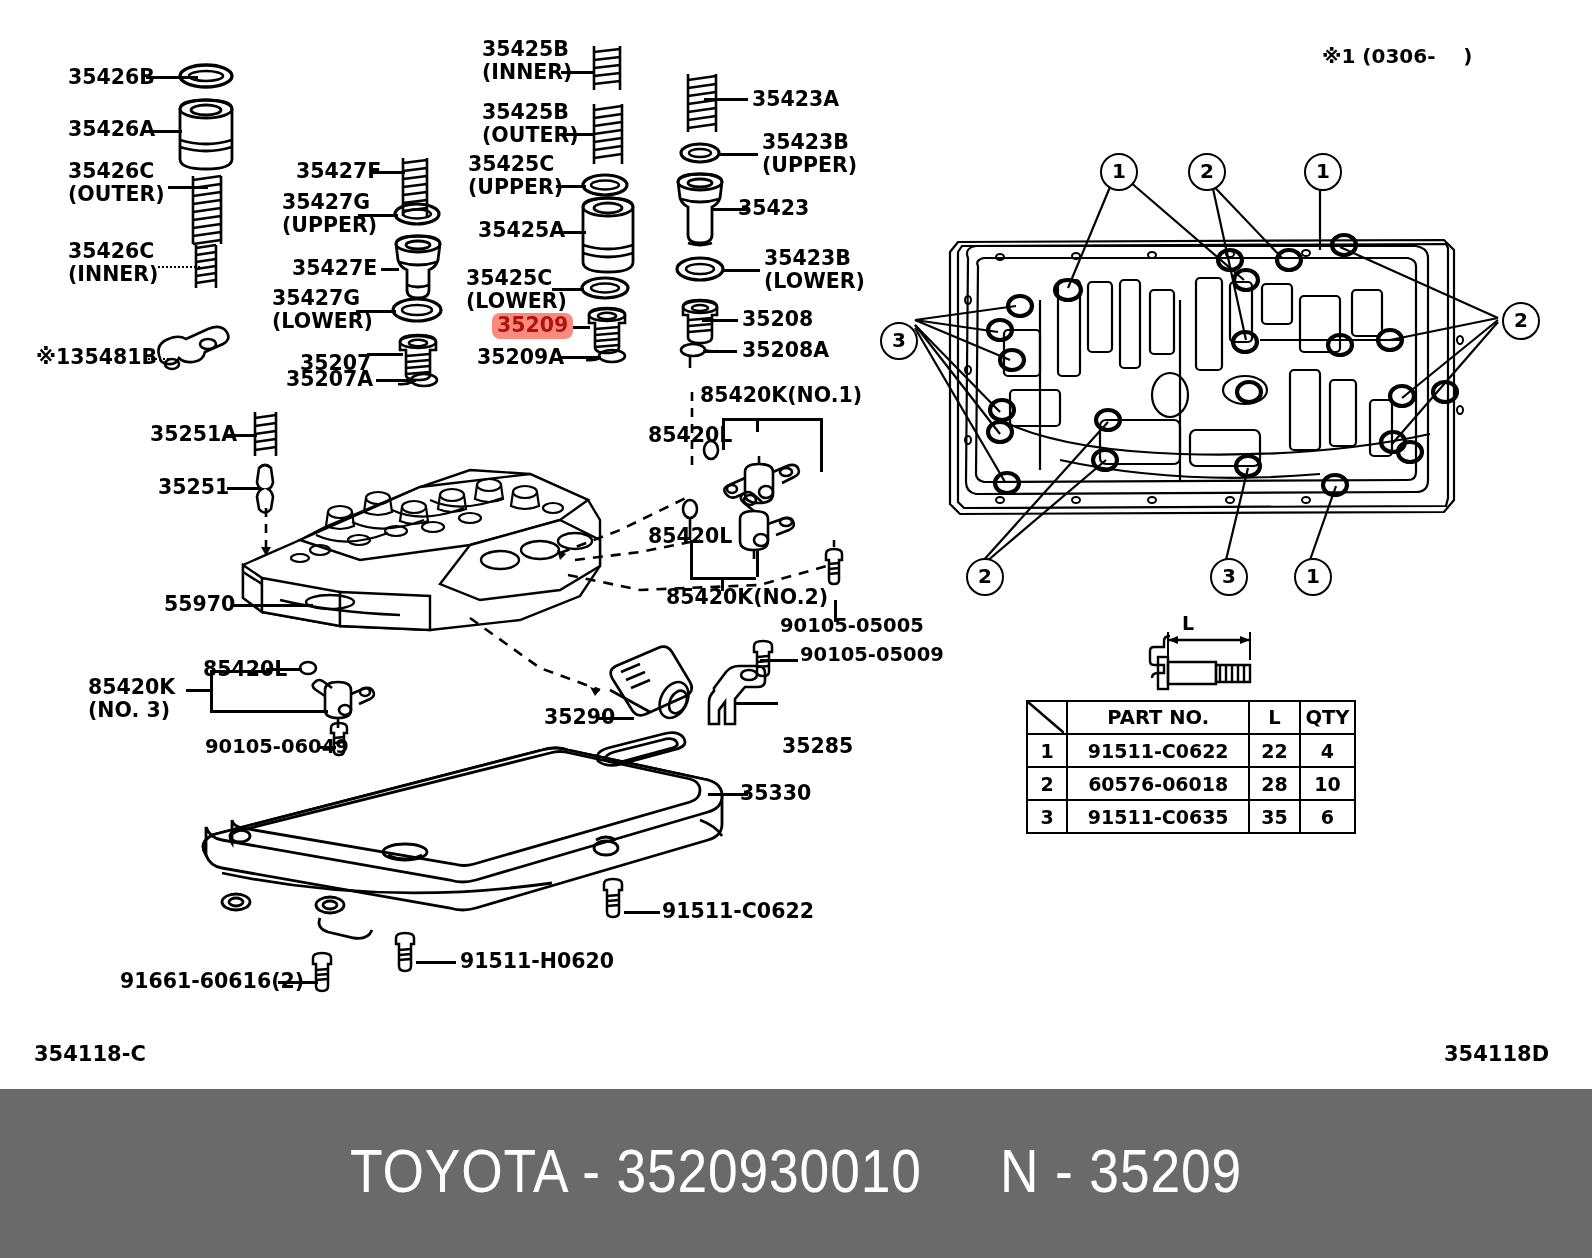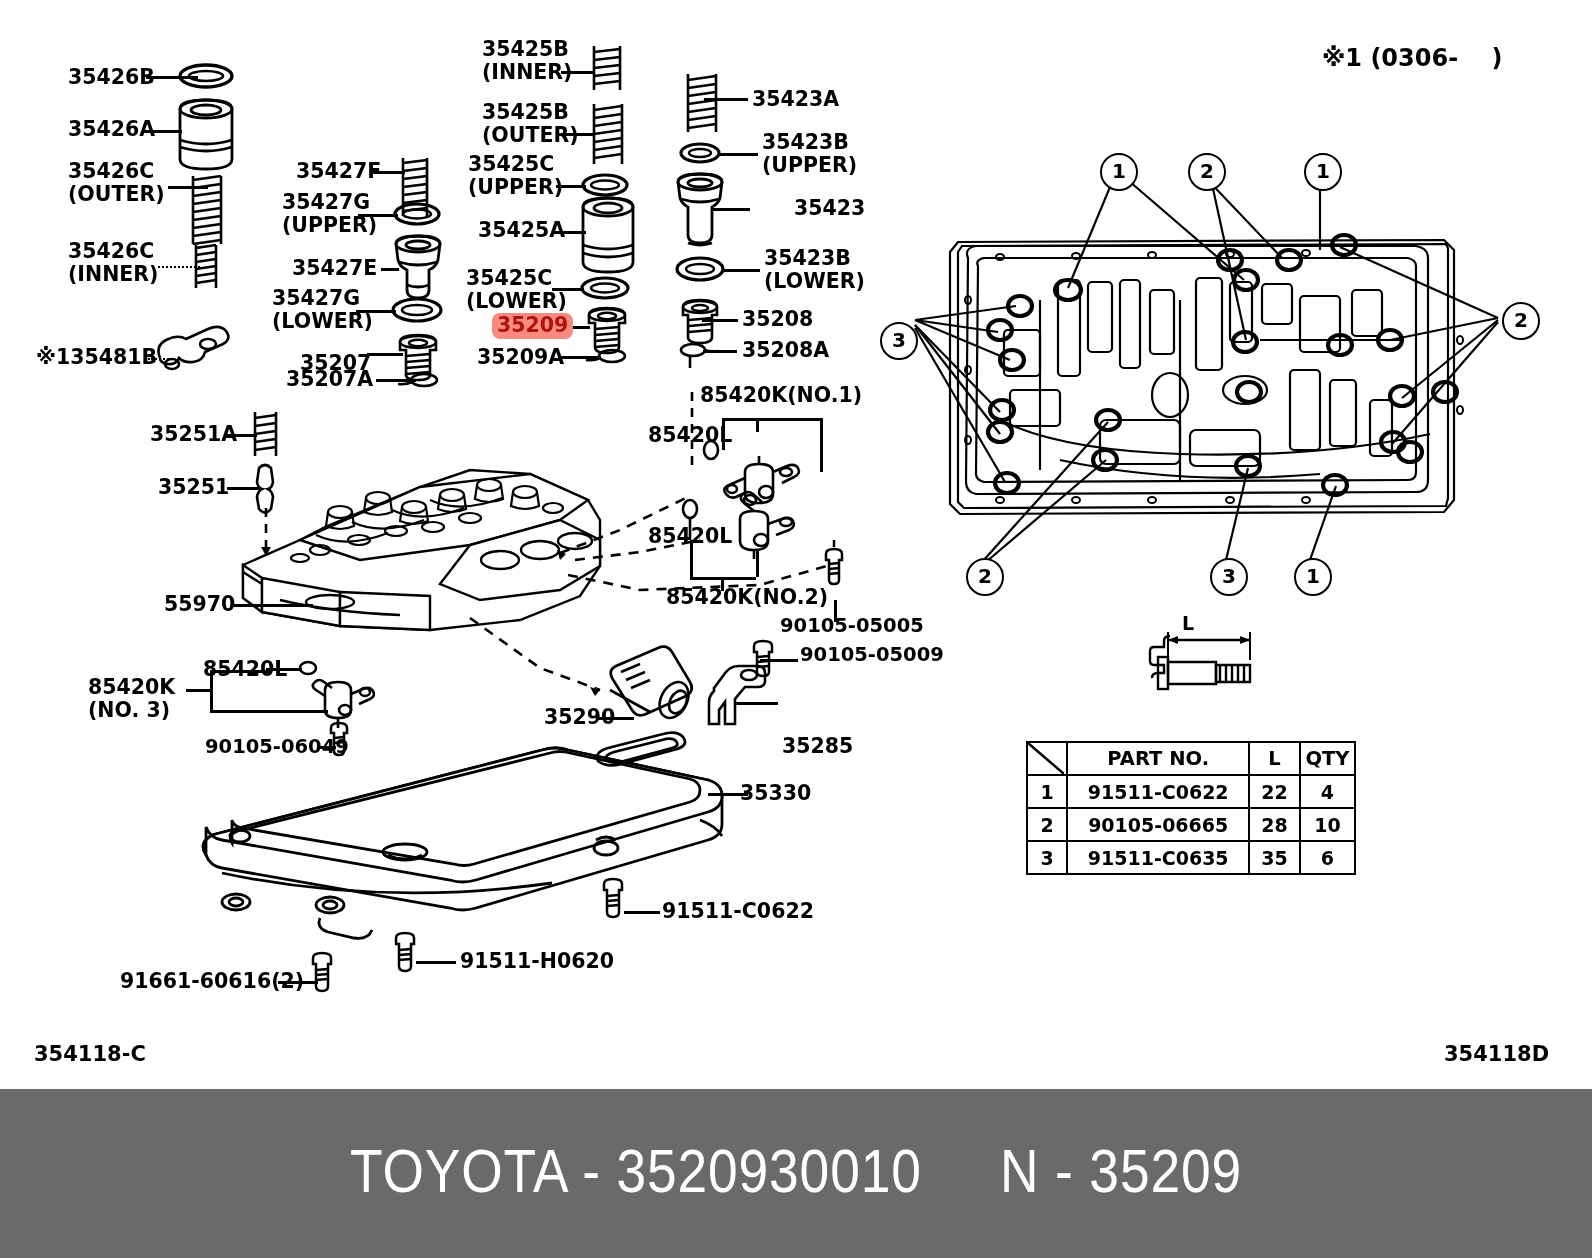--- a/index.html
+++ b/index.html
@@ -28,38 +28,38 @@
   
   #footer-bar{position:absolute;left:0;top:1089px;width:1592px;height:169px;background:#6a6a6a;}
   #footer-text{position:absolute;left:0;top:1135px;width:1592px;text-align:center;
       color:#fff;font-family:"Liberation Sans",sans-serif;font-weight:normal;
       font-size:62px;letter-spacing:1px;white-space:pre;
       transform:scaleX(0.86);transform-origin:50% 50%;}
   .sheetno{position:absolute;font-family:"DejaVu Sans",sans-serif;font-weight:bold;
       font-size:21px;color:#000;}
 
   
-  #parts-table{position:absolute;left:1026px;top:741px;width:330px;height:131px;
+  #parts-table{position:absolute;left:1026px;top:700px;width:330px;height:131px;
       border-collapse:collapse;font-family:"DejaVu Sans",sans-serif;
       font-weight:bold;font-size:19px;color:#000;background:#fff;}
   #parts-table td,#parts-table th{border:2.5px solid #000;text-align:center;
       padding:0;height:31px;color:#000;font-weight:bold;}
   #parts-table th{font-size:19.5px;}
   .col-idx{width:36px;}
   .col-part{width:170px;}
   .col-l{width:46px;}
   .col-qty{width:50px;}
   .slashcell{position:relative;padding:0;}
   .slashcell svg{display:block;}
 
   .vb-title{position:absolute;font-family:"DejaVu Sans",sans-serif;font-weight:bold;
       font-size:22px;letter-spacing:1.5px;color:#000;border-bottom:3px solid #000;
       padding-bottom:3px;}
   .note1{position:absolute;font-family:"DejaVu Sans",sans-serif;font-weight:bold;
-      font-size:24px;color:#000;white-space:pre;}
+      font-size:20px;color:#000;white-space:pre;}
 
   .cnum{position:absolute;width:34px;height:34px;border:2.5px solid #000;
       border-radius:50%;background:#fff;color:#000;font-family:"DejaVu Sans",sans-serif;
       font-weight:bold;font-size:20px;line-height:32px;text-align:center;}
   .dimL{position:absolute;font-family:"DejaVu Sans",sans-serif;font-weight:bold;font-size:19px;}
 </style>
 </head>
 <body>
 
 <div id="page">
@@ -580,21 +580,21 @@
 (UPPER)</div>
   <div class="lbl l20" style="left:478px;top:219px;">35425A</div>
   <div class="lbl l20" style="left:466px;top:267px;">35425C
 (LOWER)</div>
   <div class="lbl l20 hl" style="left:492px;top:313px;border-radius:8px;">35209</div>
   <div class="lbl l20" style="left:477px;top:346px;">35209A</div>
 
   <div class="lbl l20" style="left:752px;top:88px;">35423A</div>
   <div class="lbl l20" style="left:762px;top:131px;">35423B
 (UPPER)</div>
-  <div class="lbl l20" style="left:794px;top:197px;">35423</div>
+  <div class="lbl l20" style="left:738px;top:197px;">35423</div>
   <div class="lbl l20" style="left:764px;top:247px;">35423B
 (LOWER)</div>
   <div class="lbl l20" style="left:742px;top:308px;">35208</div>
   <div class="lbl l20" style="left:742px;top:339px;">35208A</div>
 
   <div class="lbl l20" style="left:150px;top:423px;">35251A</div>
   <div class="lbl l20" style="left:158px;top:476px;">35251</div>
   <div class="lbl l20" style="left:164px;top:593px;">55970</div>
   <div class="lbl l20" style="left:700px;top:384px;">85420K(NO.1)</div>
   <div class="lbl l20" style="left:648px;top:424px;">85420L</div>
@@ -640,21 +640,21 @@
       <th class="col-qty">QTY</th>
     </tr>
     <tr>
       <td>1</td>
       <td>91511-C0622</td>
       <td>22</td>
       <td>4</td>
     </tr>
     <tr>
       <td>2</td>
-      <td>90105-06665</td>
+      <td>60576-06018</td>
       <td>28</td>
       <td>10</td>
     </tr>
     <tr>
       <td>3</td>
       <td>91511-C0635</td>
       <td>35</td>
       <td>6</td>
     </tr>
   </tbody>

